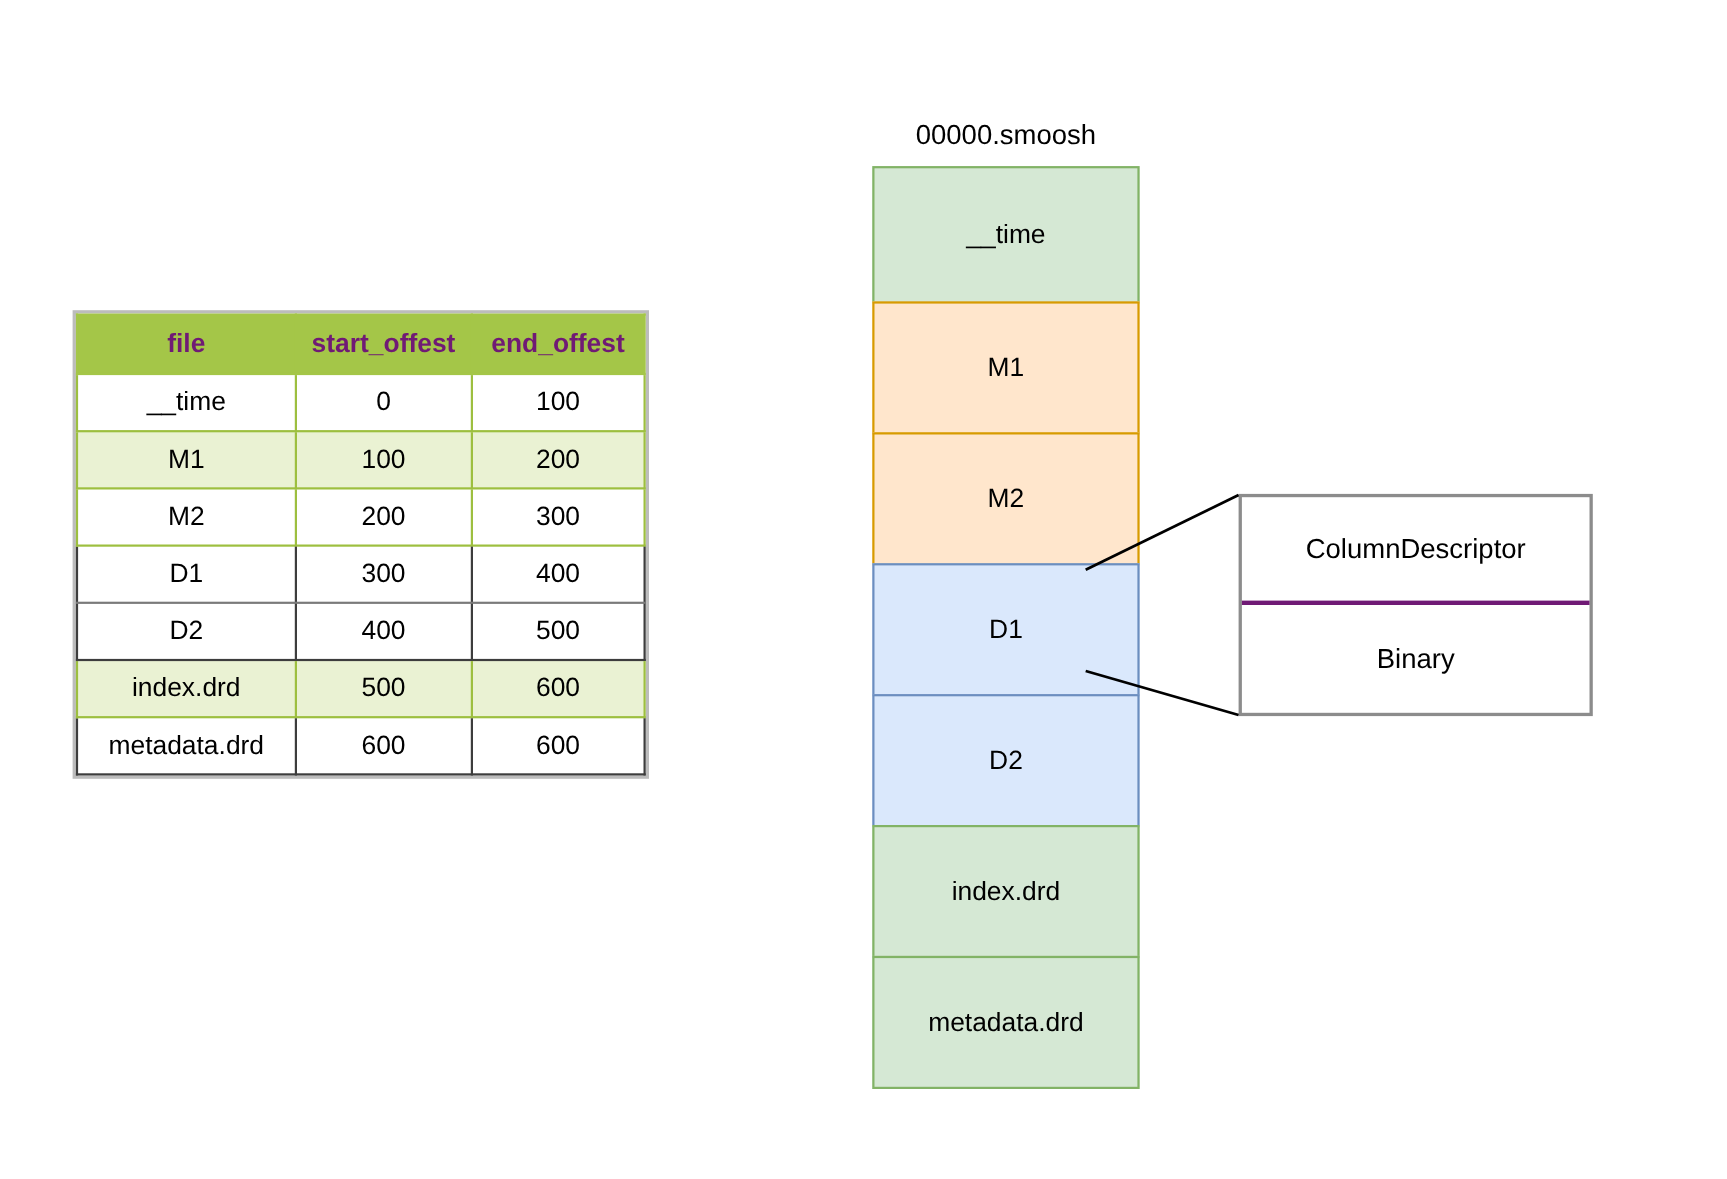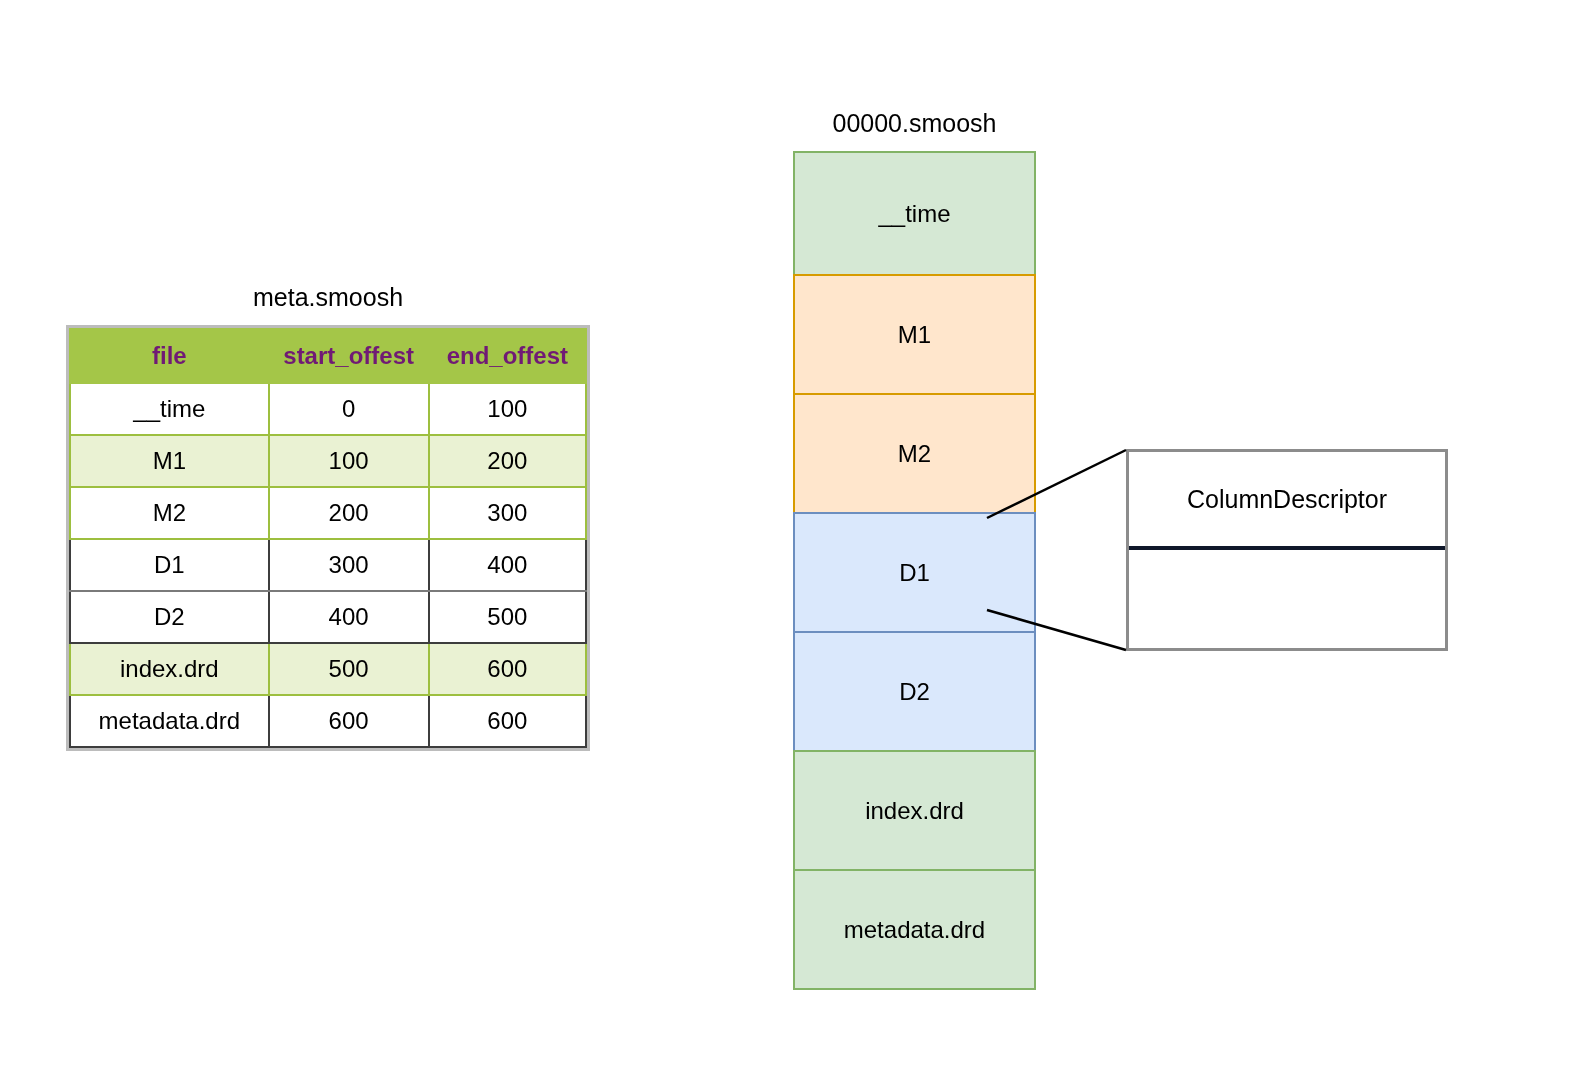--- a/index.html
+++ b/index.html
@@ -126,37 +126,36 @@
   }
   .desc-cell {
     height: 50%;
     display: flex;
     align-items: center;
     justify-content: center;
     font-size: 25px;
     white-space: nowrap;
     box-sizing: border-box;
   }
-  .desc-cell.top { border-bottom: 4px solid #0f172a; }
+  .desc-cell.top { border-bottom: 4px solid #701a75; }
 
   
   #connectors {
     position: absolute;
     left: 0;
     top: 0;
     width: 1570px;
     height: 1072px;
     pointer-events: none;
   }
 </style>
 </head>
 <body>
 
 <div id="meta-panel">
-  <div class="panel-title">meta.smoosh</div>
   <div id="meta-table-wrap">
     <table class="meta-table">
       <colgroup>
         <col class="c-file">
           <col class="c-start">
           <col class="c-end">
       </colgroup>
       <thead>
         <tr>
           <th>file</th>
@@ -213,18 +212,19 @@
     <div class="seg orange" style="height:121px">M2</div>
     <div class="seg blue" style="height:121px">D1</div>
     <div class="seg blue" style="height:121px">D2</div>
     <div class="seg green" style="height:121px">index.drd</div>
     <div class="seg green" style="height:121px">metadata.drd</div>
   </div>
 </div>
 
 <div id="descriptor-box">
   <div class="desc-cell top">ColumnDescriptor</div>
+  <div class="desc-cell">Binary</div>
 </div>
 
 <svg id="connectors" viewBox="0 0 1570 1072">
   <line x1="987" y1="518" x2="1126" y2="450" stroke="#000000" stroke-width="2.5"></line>
   <line x1="987" y1="610" x2="1126" y2="650" stroke="#000000" stroke-width="2.5"></line>
 </svg>
 
 </body></html>

